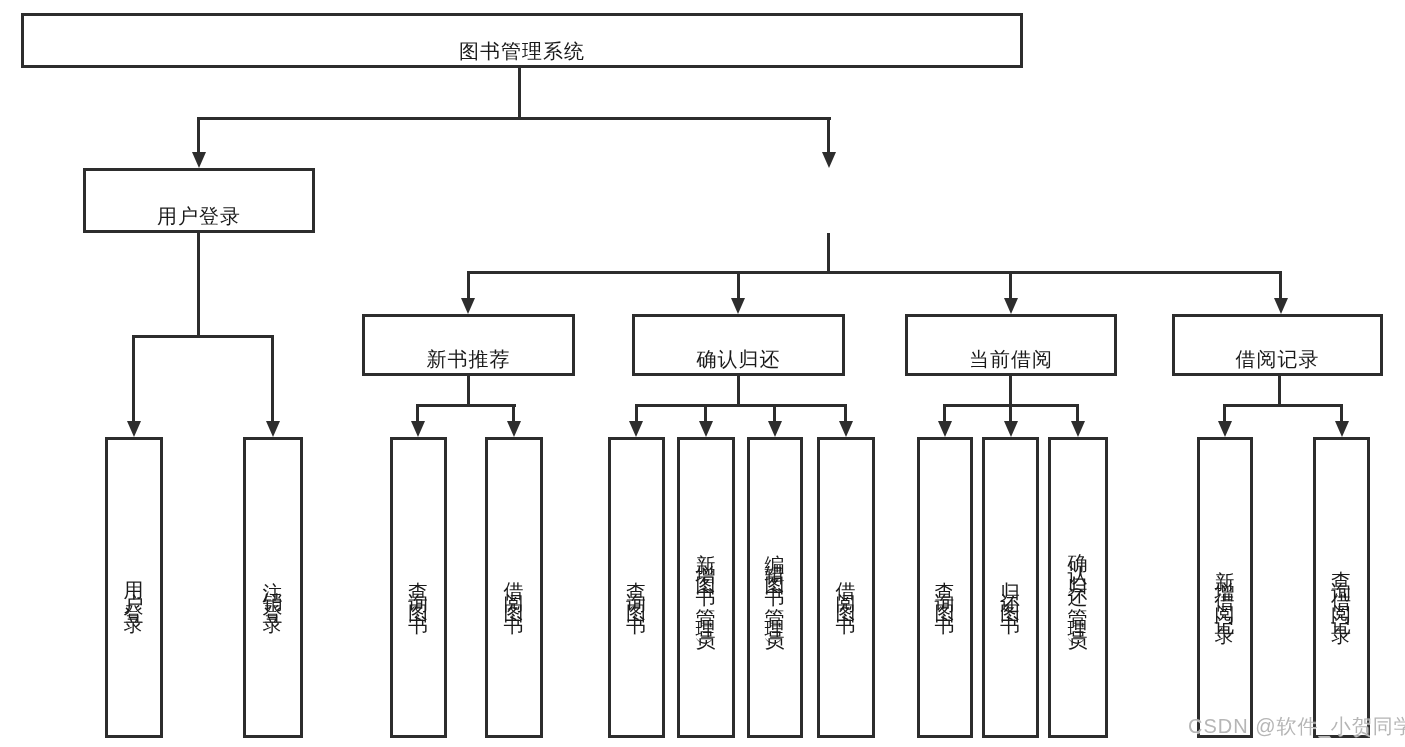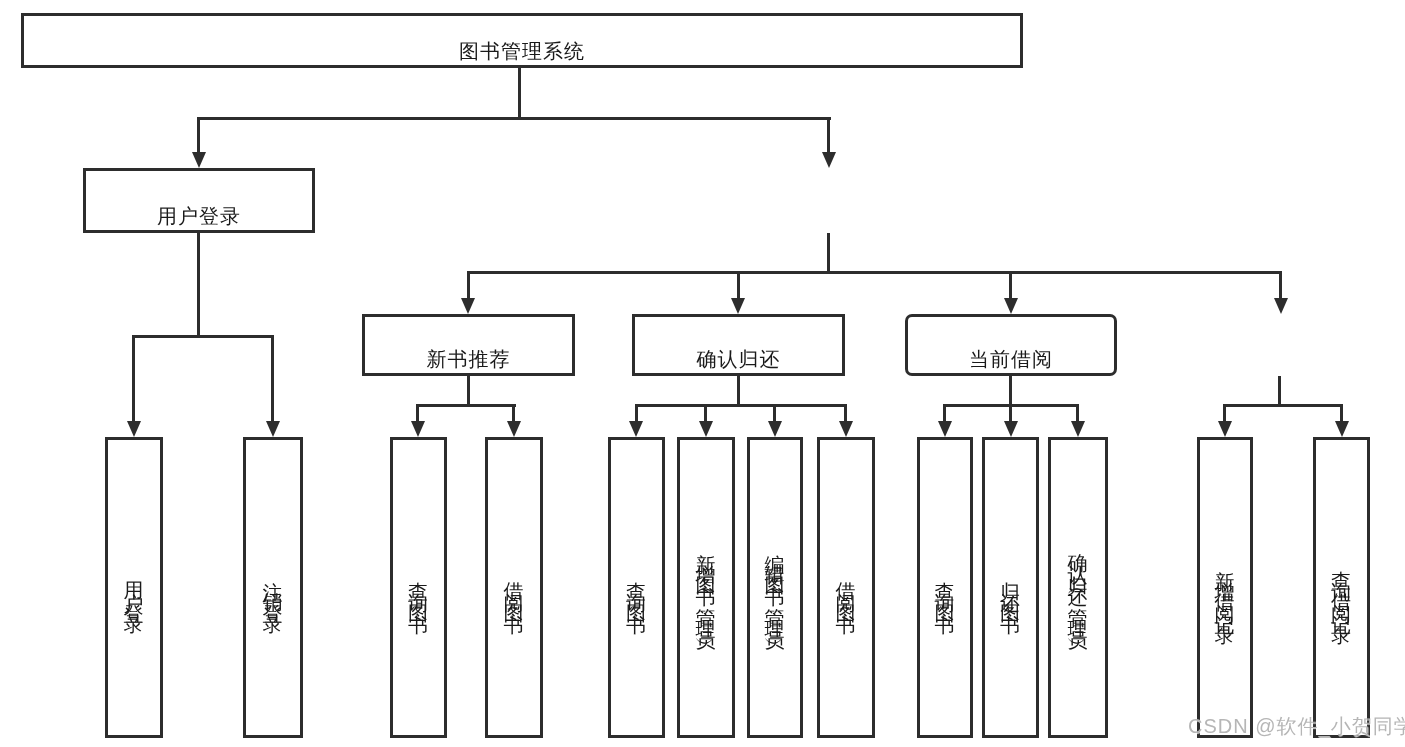--- a/index.html
+++ b/index.html
@@ -72,22 +72,25 @@
   <div class="arrow" style="left:731px;top:298px;"></div>
   <div class="arrow" style="left:1004px;top:298px;"></div>
   <div class="arrow" style="left:1274px;top:298px;"></div>
 
   <div class="hbox" style="left:362px;top:314px;width:213px;height:62px;">
     <span>新书推荐</span>
   </div>
   <div class="hbox" style="left:632px;top:314px;width:213px;height:62px;">
     <span>确认归还</span>
   </div>
-  <div class="hbox" style="left:905px;top:314px;width:212px;height:62px;border-radius:7px;">
+  <div class="hbox" style="left:905px;top:314px;width:212px;height:62px;">
     <span>当前借阅</span>
+  </div>
+  <div class="hbox" style="left:1172px;top:314px;width:211px;height:62px;">
+    <span>借阅记录</span>
   </div>
 
   <div class="vline" style="left:467px;top:376px;height:31px;"></div>
   <div class="hline" style="left:416px;top:404px;width:100px;"></div>
   <div class="vline" style="left:416px;top:404px;height:19px;"></div>
   <div class="vline" style="left:512px;top:404px;height:19px;"></div>
   <div class="arrow" style="left:411px;top:421px;"></div>
   <div class="arrow" style="left:507px;top:421px;"></div>
 
   <div class="vline" style="left:737px;top:376px;height:31px;"></div>

